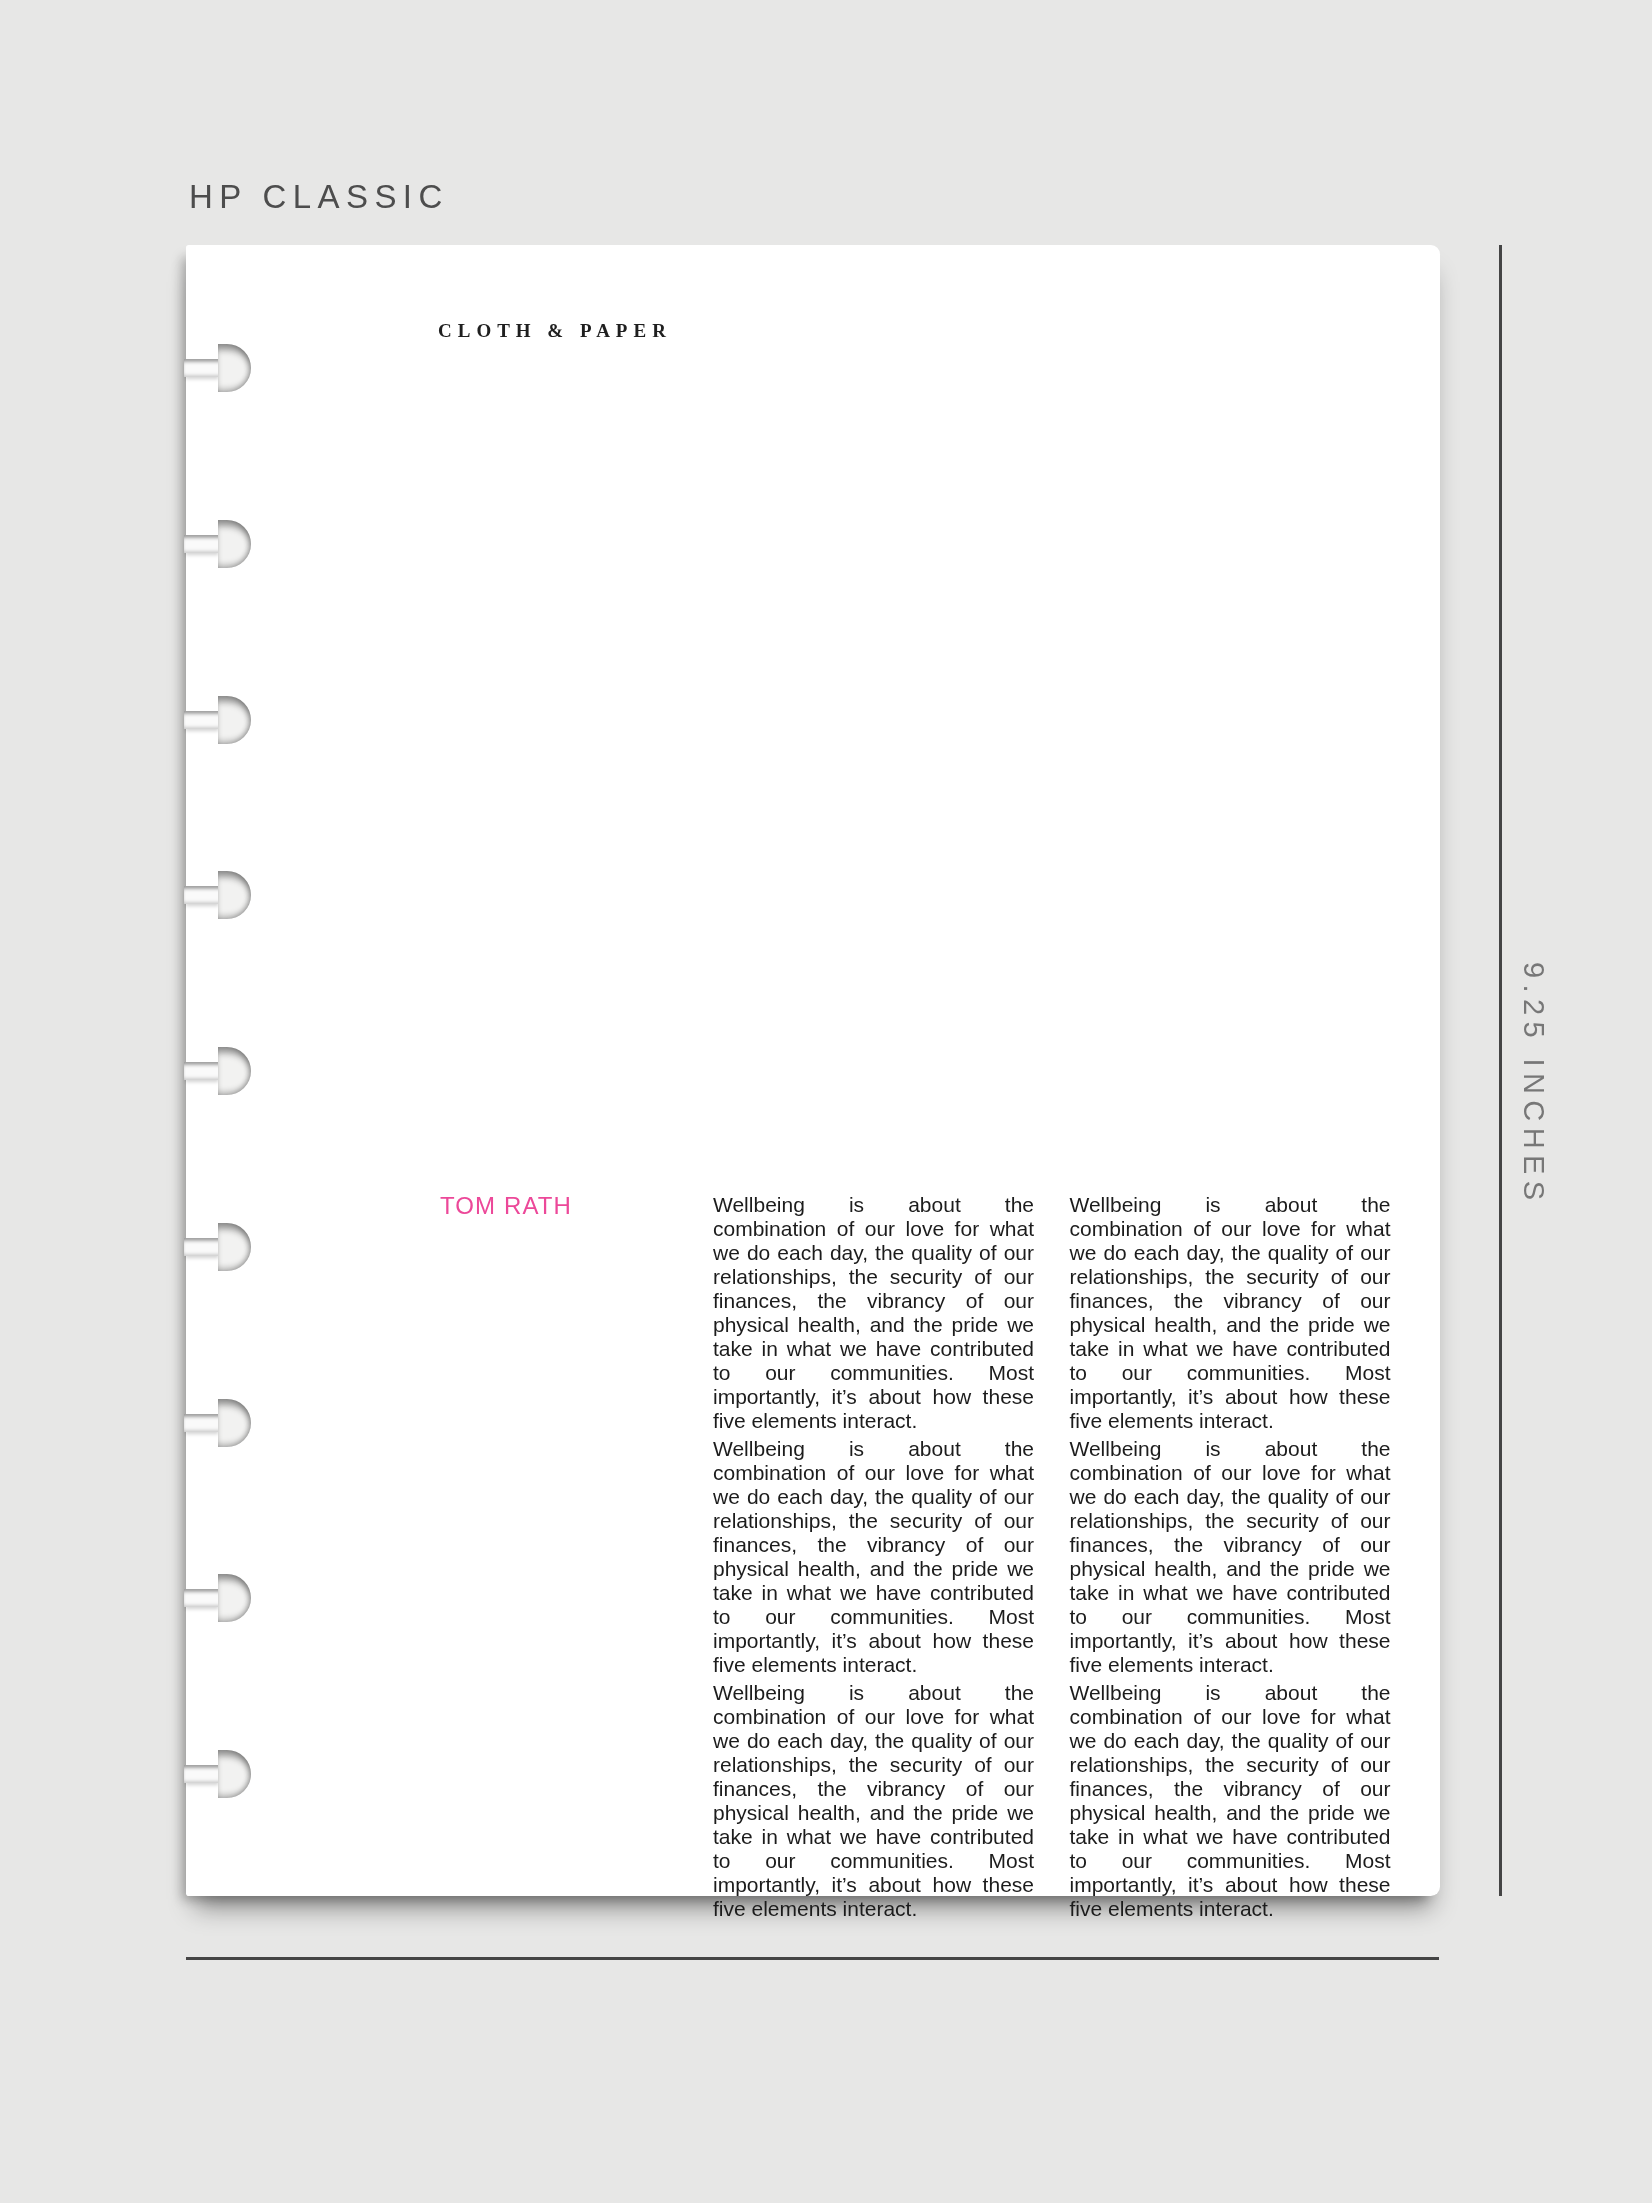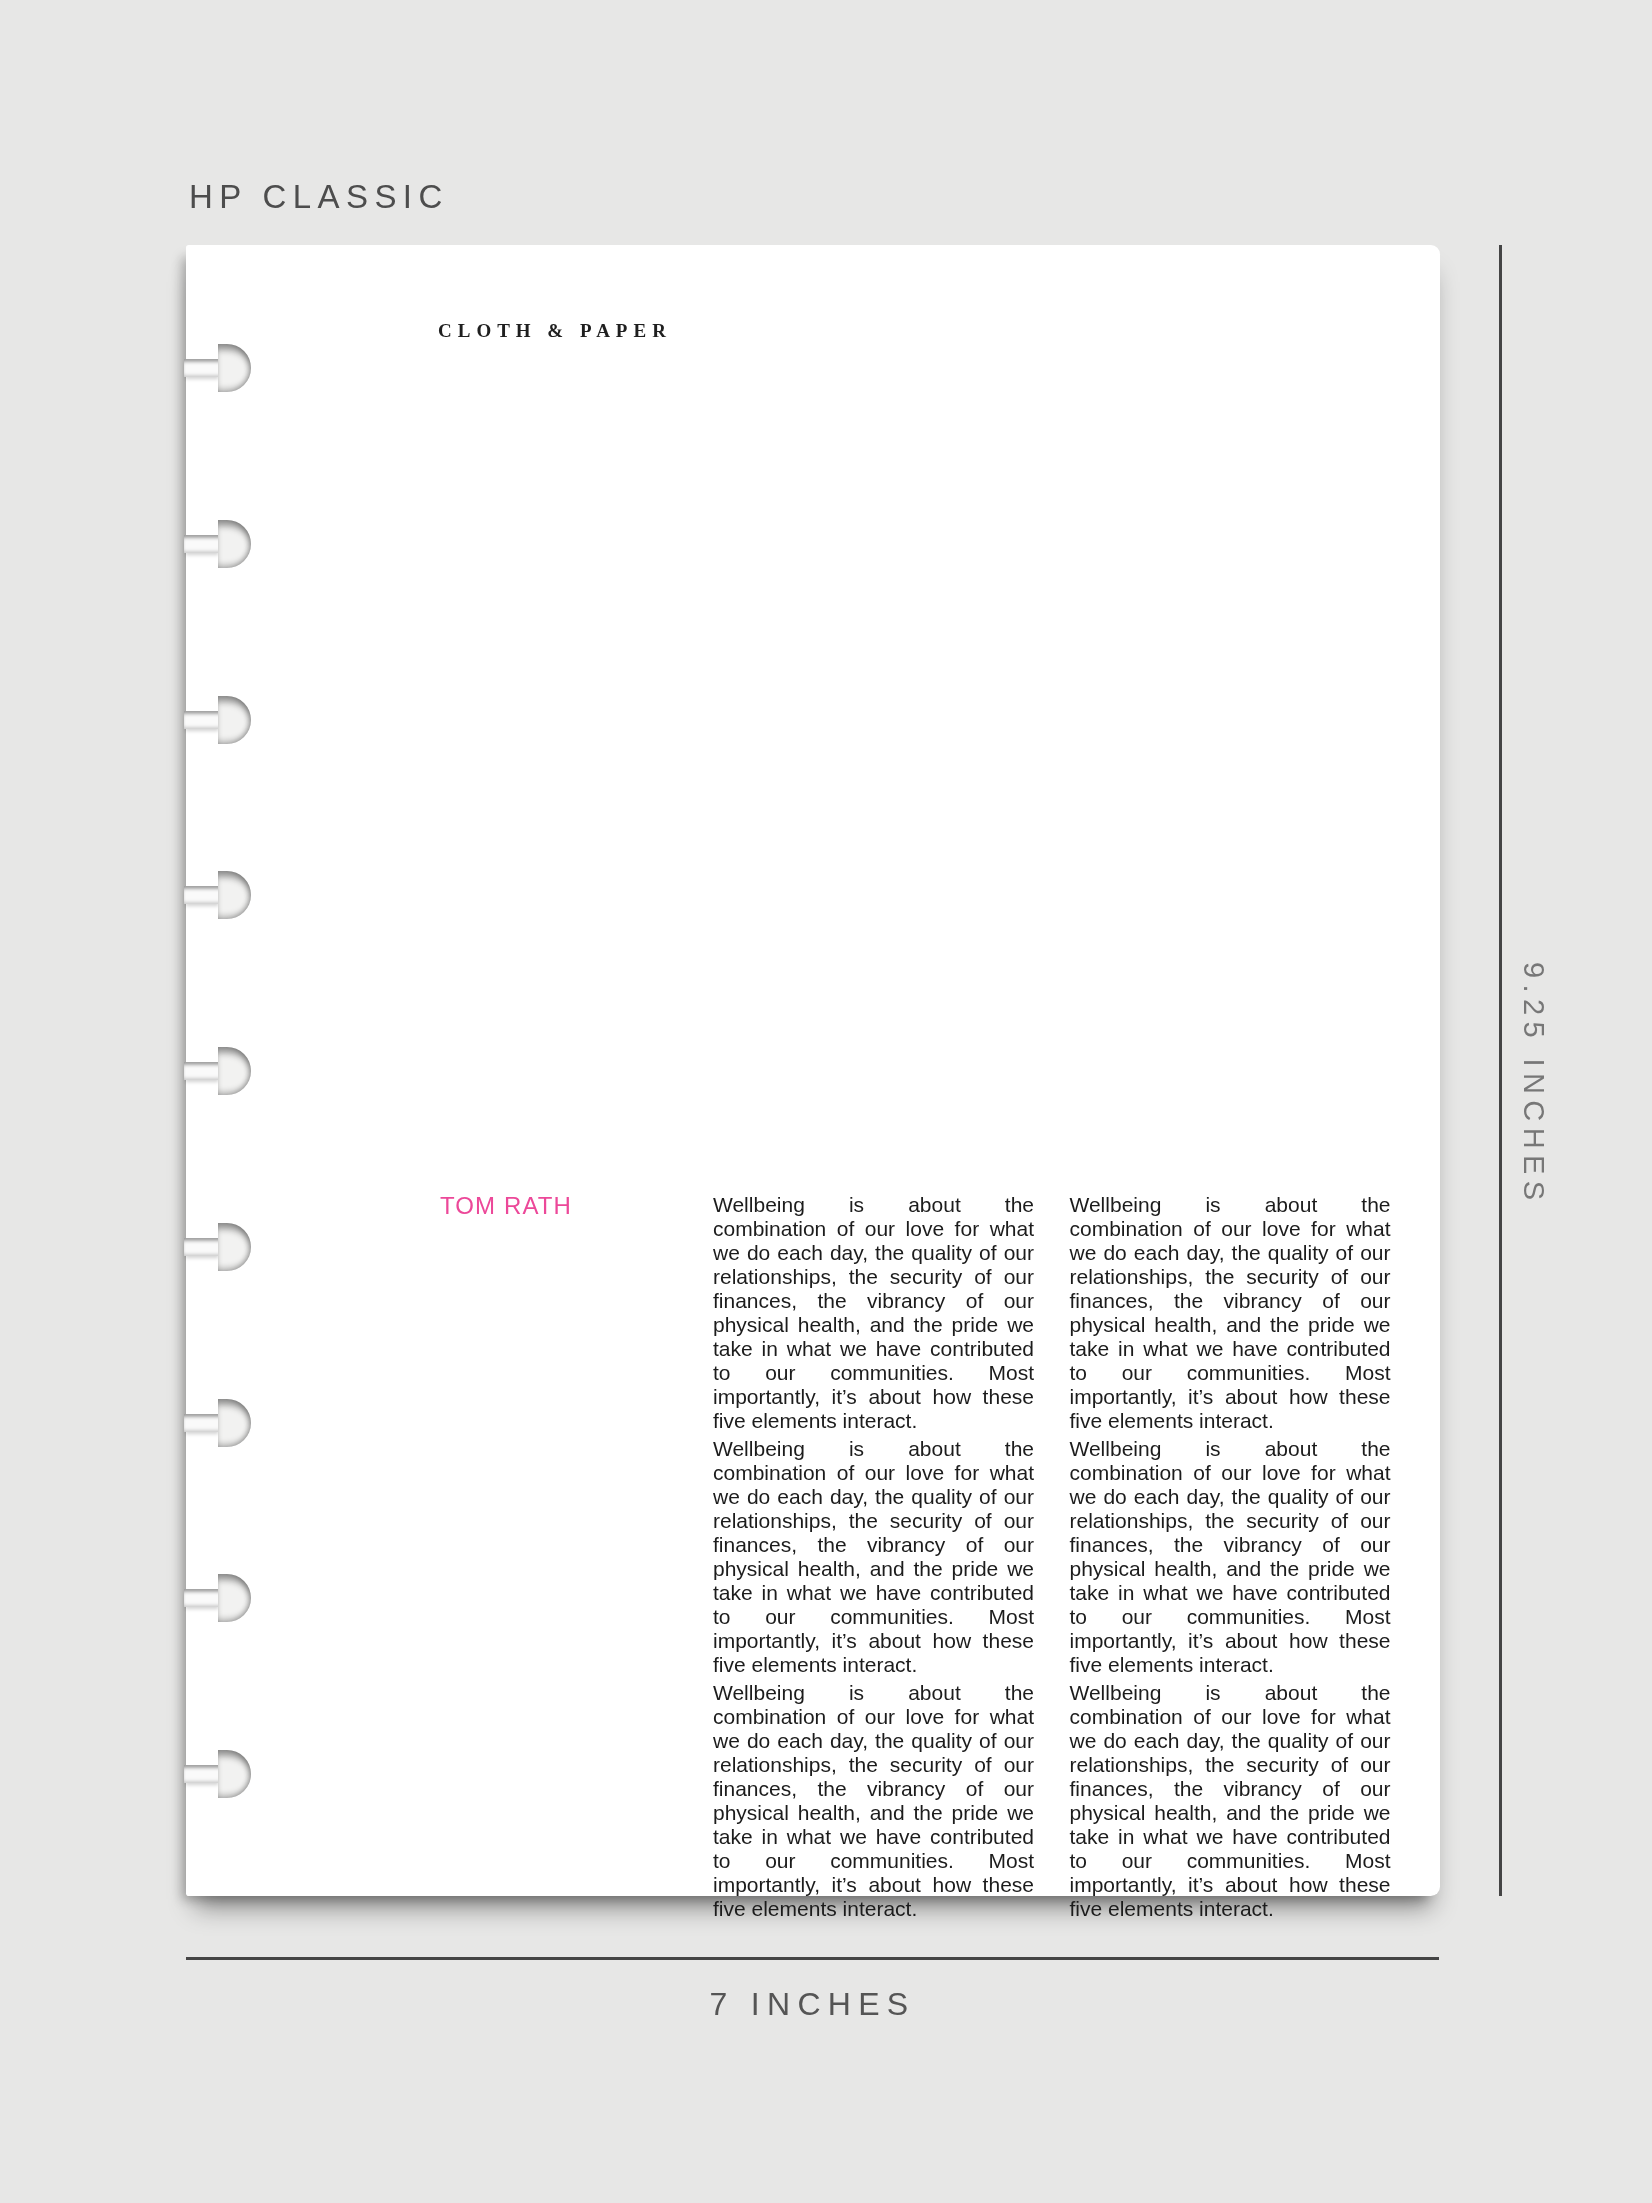--- a/index.html
+++ b/index.html
@@ -199,16 +199,15 @@
           <p>Wellbeing is about the combination of our love for what we do each day, the quality of our relation­ships, the security of our finances, the vibrancy of our physical health, and the pride we take in what we have contributed to our communi­ties. Most importantly, it’s about how these five elements interact.</p>
         </div>
       </div>
 
   </div>
 
   <div class="dim-line-v"></div>
   <div class="dim-label-v">9.25 INCHES</div>
 
   <div class="dim-line-h"></div>
-  <div class="dim-label-h">7 INCHES</div>
 
 </div>
 
 
 </body></html>

